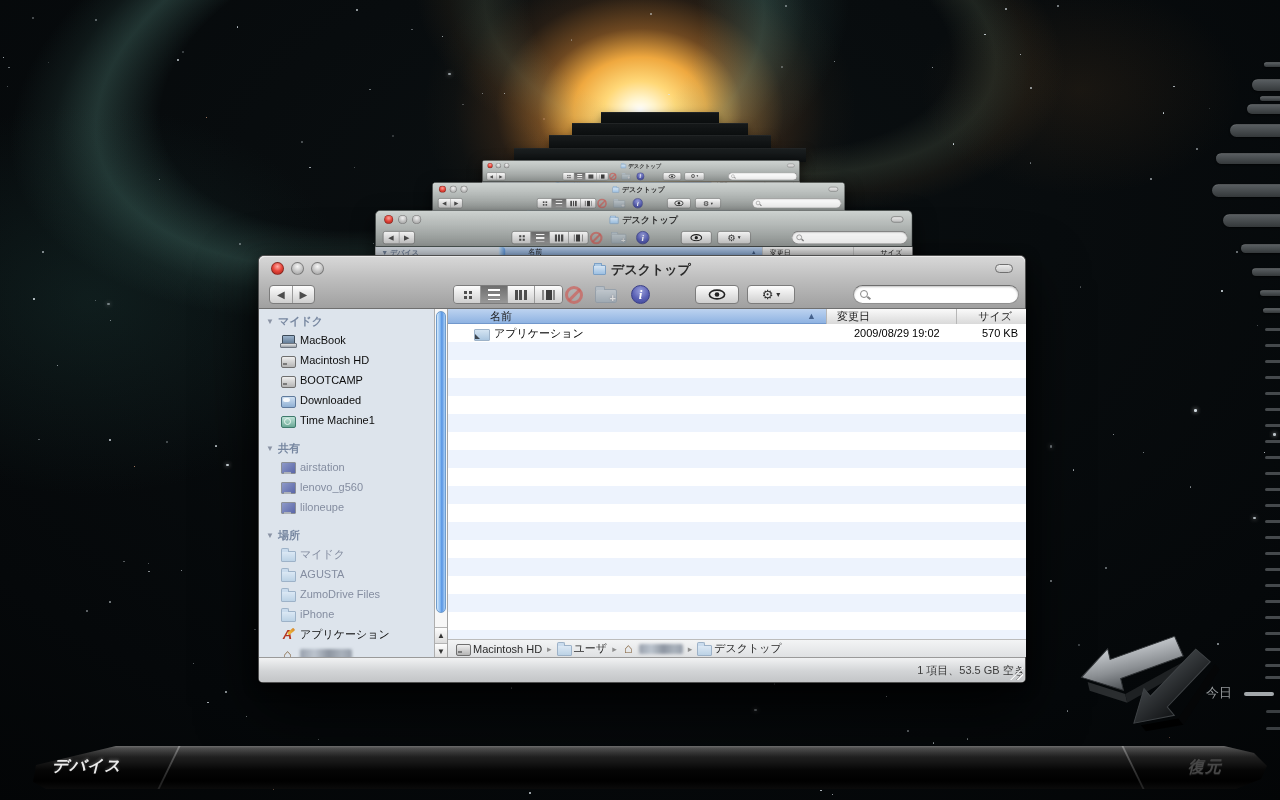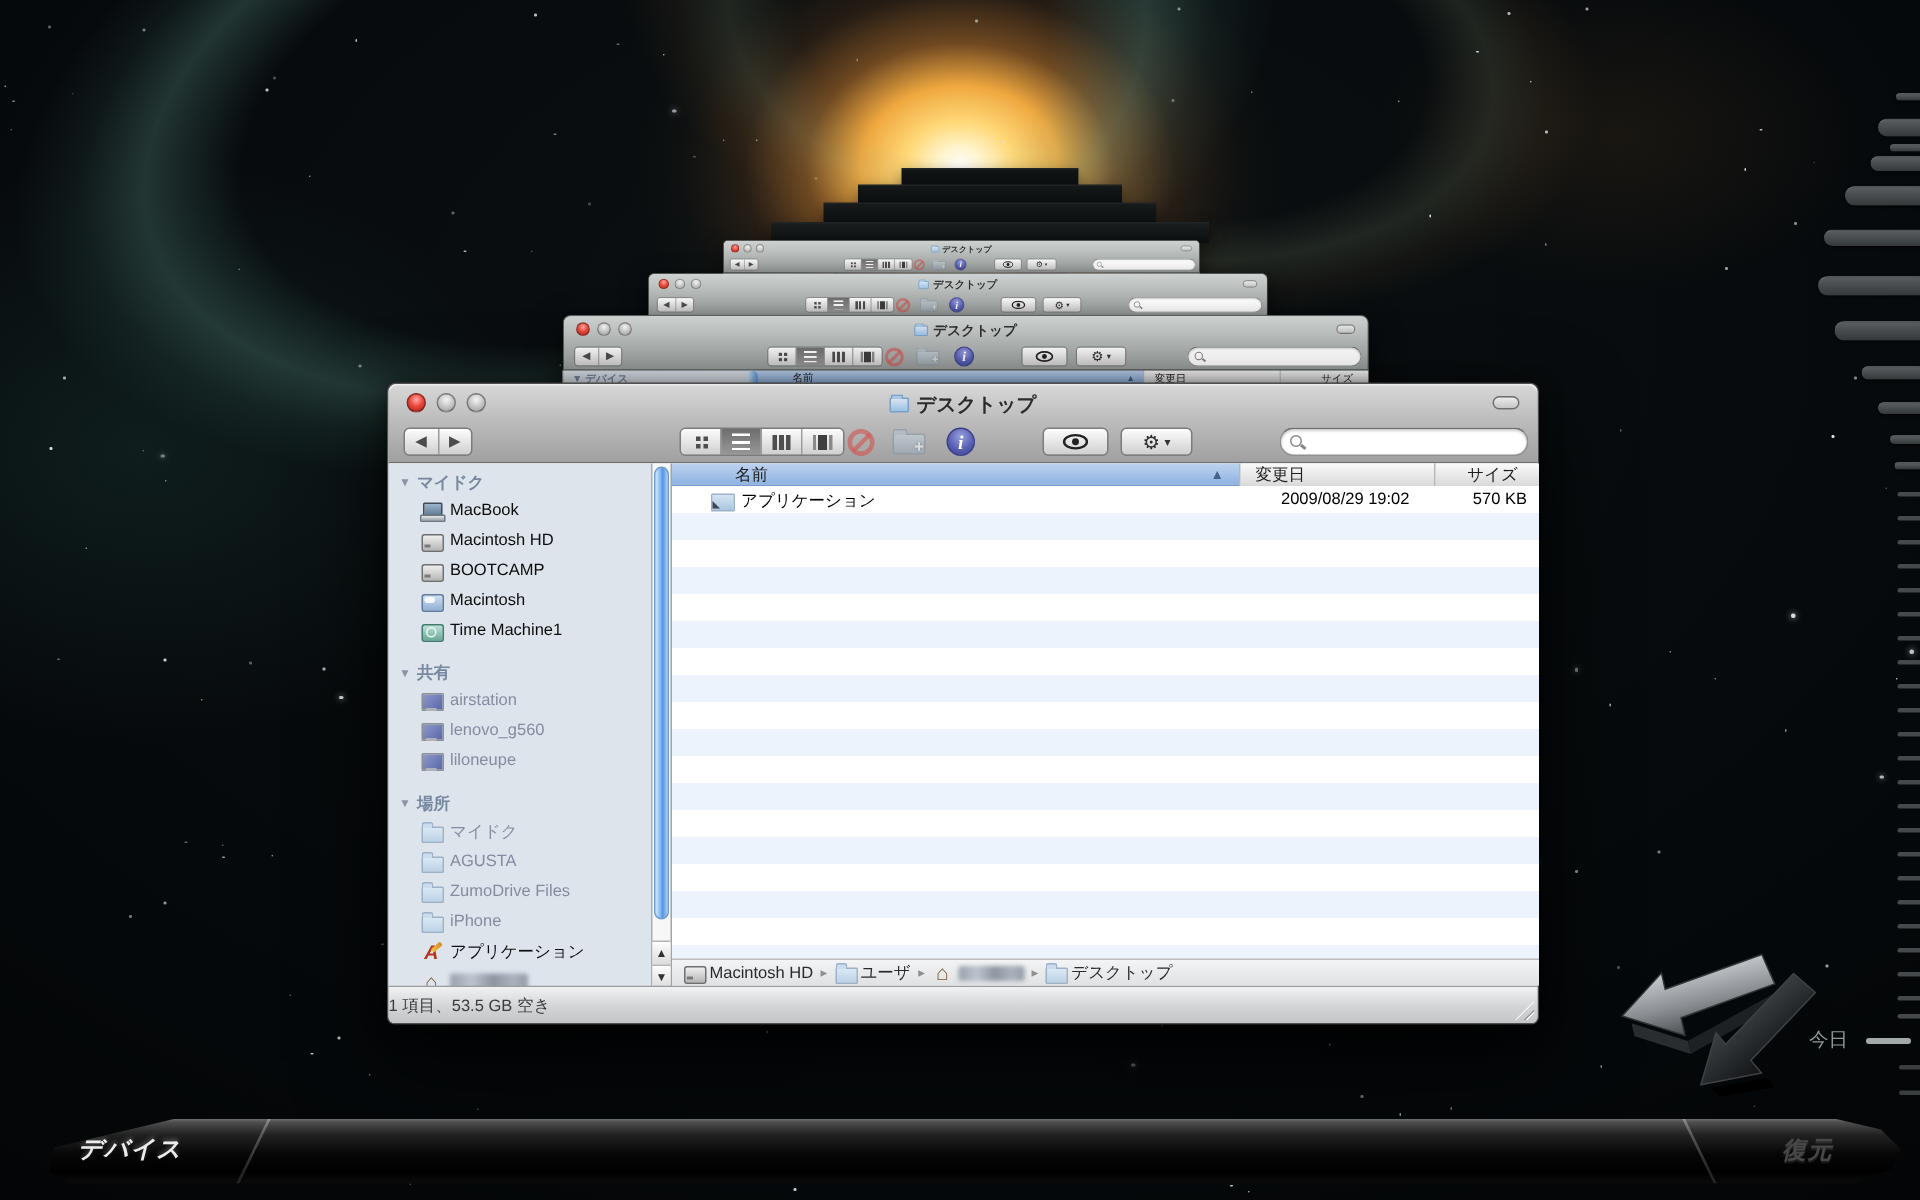--- a/index.html
+++ b/index.html
@@ -137,21 +137,21 @@
 .icon-folderalias{width:14px;height:12px;position:relative;flex:0 0 14px}
 .icon-folderalias::before{content:"";position:absolute;left:0;top:2px;width:14px;height:10px;border:1px solid #9db2c8;border-radius:1px;background:linear-gradient(#d4e4f2,#aac6e0)}
 .icon-folderalias::after{content:"";position:absolute;left:1px;bottom:0px;width:0;height:0;border-left:5px solid #3e4650;border-top:5px solid transparent}
 #f-pathbar{position:absolute;left:189px;bottom:25px;width:578px;height:18px;display:flex;align-items:center;
  background:linear-gradient(#f3f4f5,#dfe1e3);border-top:1px solid #bcbcbc;font-size:11px;color:#2a2a2a;padding-left:8px;gap:5px}
 .path-item{display:flex;align-items:center;gap:4px}
 .path-sep{color:#8e8e8e;font-size:9px}
 .path-censor{width:44px;height:10px}
 #f-status{position:absolute;left:0;bottom:0;width:100%;height:25px;border-radius:0 0 4px 4px;
  background:linear-gradient(#f1f2f3,#d2d4d6 55%,#c3c5c7);border-top:1px solid #9a9a9a;
- display:flex;align-items:center;justify-content:flex-start;font-size:11px;color:#3c3c3c}
+ display:flex;align-items:center;justify-content:flex-end;font-size:11px;color:#3c3c3c}
 #grip{position:absolute;right:2px;bottom:2px;width:13px;height:13px;
  background:repeating-linear-gradient(135deg,transparent 0 3px,#9b9b9b 3px 4px,rgba(255,255,255,.8) 4px 5px);
  clip-path:polygon(100% 0,100% 100%,0 100%)}
 
 
 .tl-bar{position:absolute;right:0;border-radius:4px 0 0 4px;background:linear-gradient(#585d60,#34383a);
  border-top:1px solid rgba(255,255,255,.14);box-shadow:0 1px 2px rgba(0,0,0,.6)}
 .tl-tick{position:absolute;right:0;height:3px;background:#45494c;border-radius:2px 0 0 2px}
 .tl-tick.dim{background:#3a3e41}
 .tl-today-tick{position:absolute;right:6px;height:4px;background:#a3a8ab;border-radius:2px}
@@ -616,21 +616,21 @@
         <div class="sb-item">
           <span class="sb-icon icon-harddrive"></span>
           <span class="sb-label">Macintosh HD</span>
         </div>
         <div class="sb-item">
           <span class="sb-icon icon-harddrive"></span>
           <span class="sb-label">BOOTCAMP</span>
         </div>
         <div class="sb-item">
           <span class="sb-icon icon-zumodrive"></span>
-          <span class="sb-label">Macintosh</span>
+          <span class="sb-label">Downloaded</span>
         </div>
         <div class="sb-item">
           <span class="sb-icon icon-tmdisk"></span>
           <span class="sb-label">Time Machine1</span>
         </div>
         <div class="sb-gap"></div>
         <div class="sb-header">
           <span class="tri">▼</span>
           <span>共有</span>
         </div>

